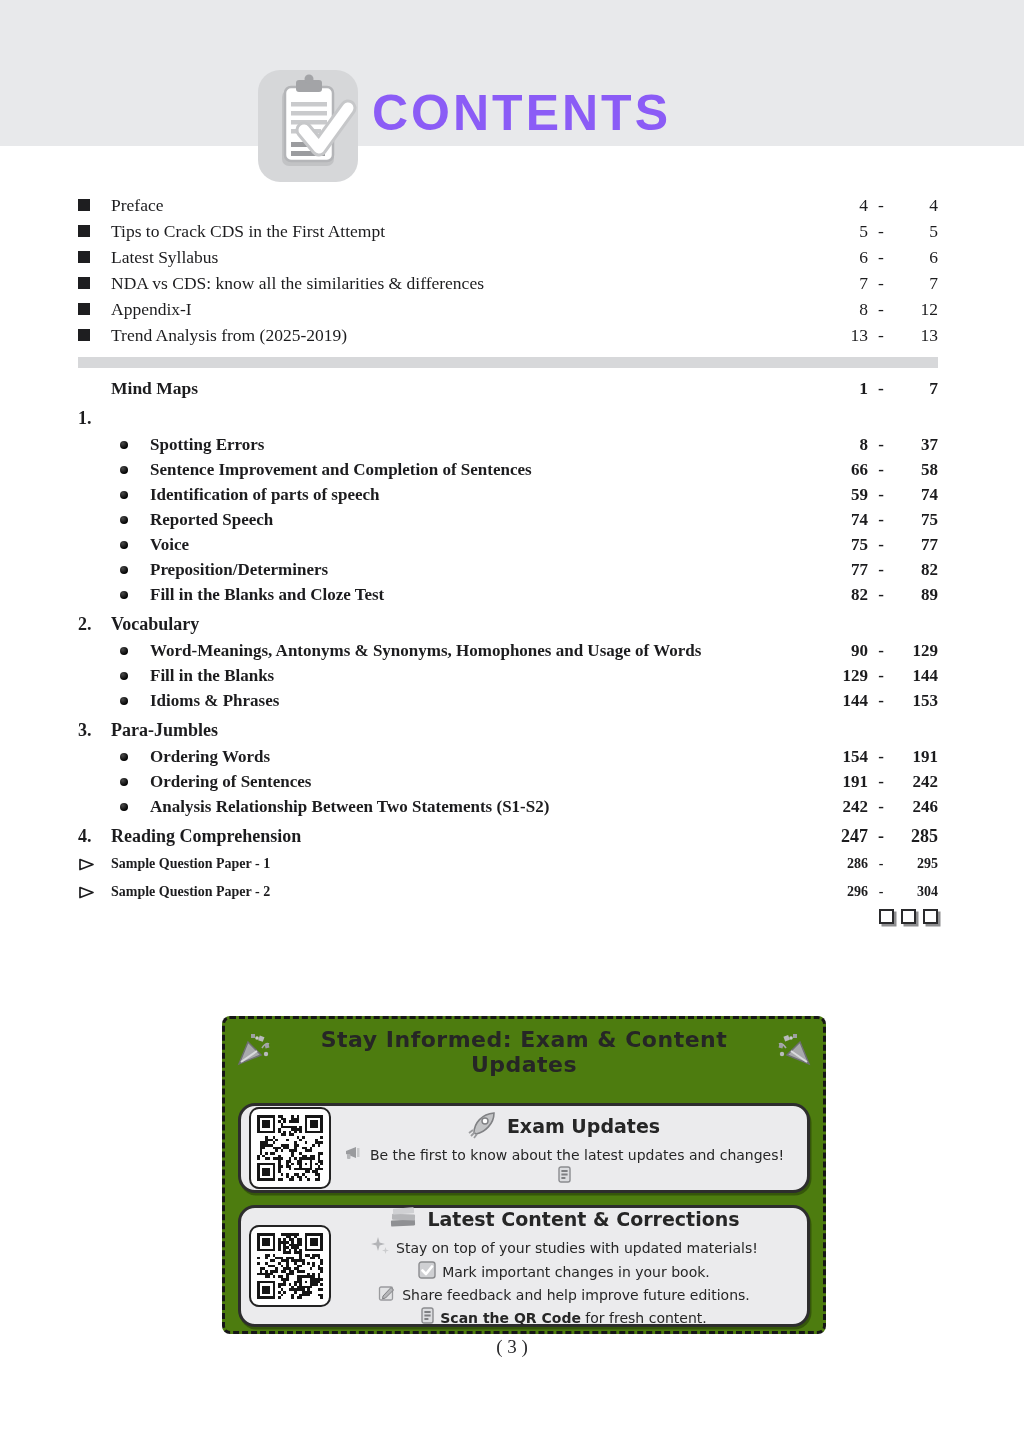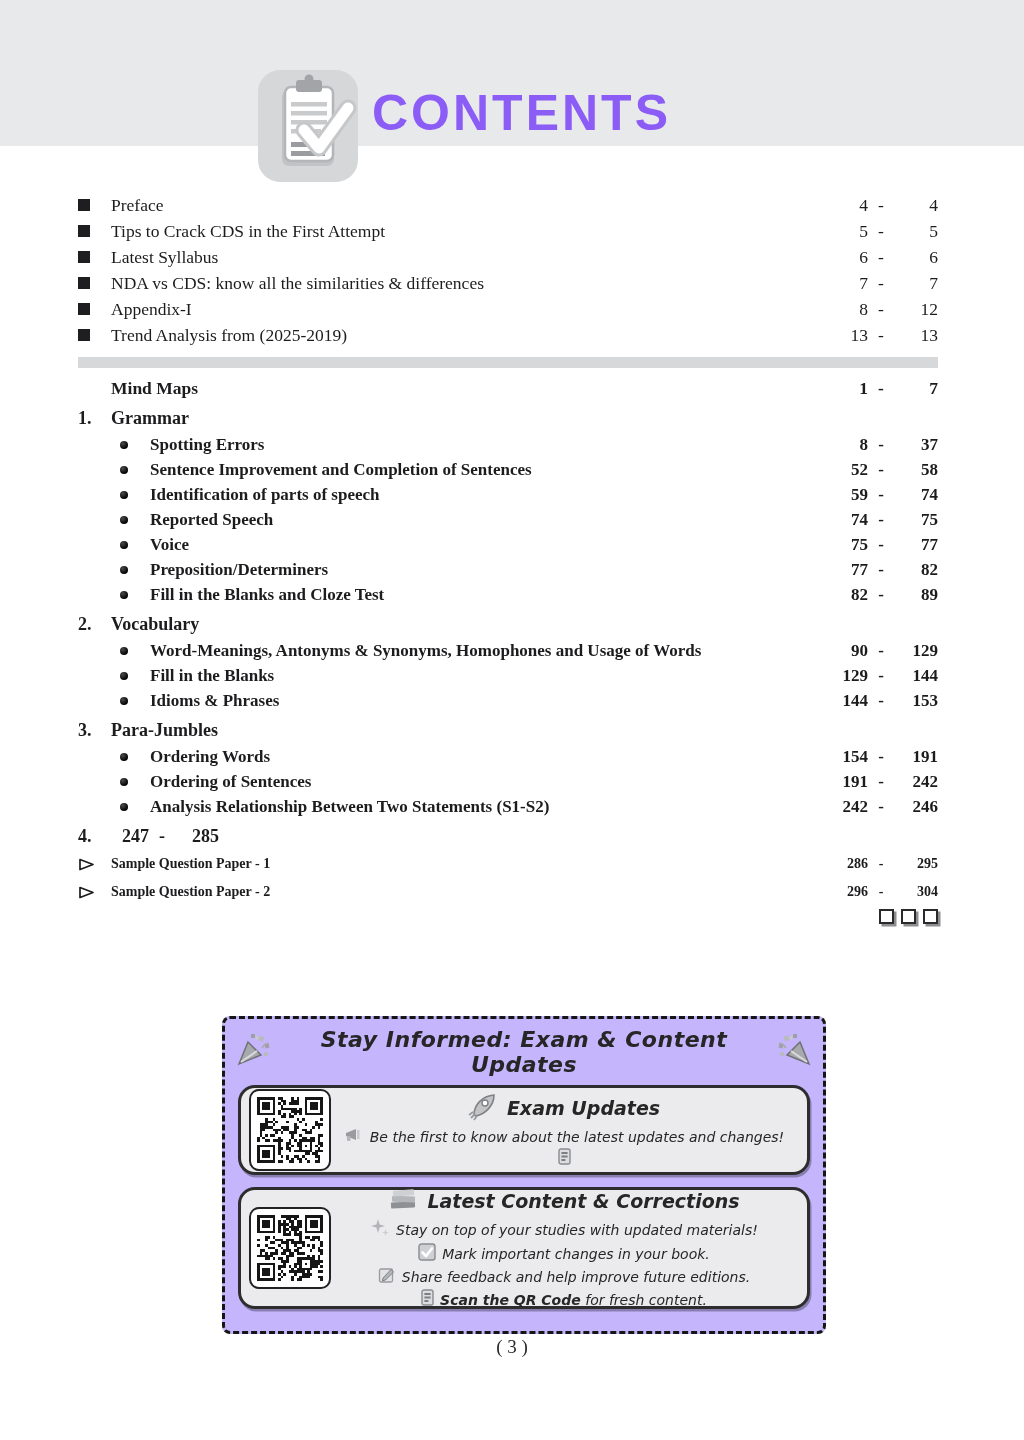--- a/index.html
+++ b/index.html
@@ -33,26 +33,26 @@
   .nums .dash{width:26px;text-align:center;}
   .nums .n2{width:44px;text-align:right;}
   .row-front .nums{font-weight:normal;}
   .divider{height:11px;background:#d7d8da;margin:9px 0 7px 0;}
   .end-marker{margin-top:3px;height:20px;display:flex;justify-content:flex-end;gap:7px;}
   .end-sq{width:11px;height:11px;border:2.2px solid #2a2a2c;background:#fff;
           box-shadow:2.5px 2.5px 0 #8e8e90;}
 
   
   .updates{position:absolute;left:222px;top:1016px;width:598px;height:312px;
-           border:3px dashed #161616;border-radius:8px;background:#c4b5fd;
-           font-family:"DejaVu Sans",sans-serif;color:#262626;padding:0;font-style:italic;}
+           border:3px dashed #161616;border-radius:8px;background:#4d7c0f;
+           font-family:"DejaVu Sans",sans-serif;color:#262626;padding:0;}
   .updates-title-row{display:flex;align-items:center;justify-content:space-between;
                      padding:8px 10px 4px 10px;}
   .updates-title{font-size:22px;font-weight:bold;letter-spacing:.5px;text-align:center;flex:1;}
-  .card{margin:4px 13px 0 13px;border:3px solid #2d2d2d;border-radius:17px;background:#ebebed;
+  .card{margin:22px 13px 0 13px;border:3px solid #2d2d2d;border-radius:17px;background:#ebebed;
         box-shadow:1.5px 2.5px 0 rgba(0,0,0,.3);display:flex;align-items:center;
         padding:5px 10px 5px 8px;}
   .card-1{height:74px;}
   .card-2{height:106px;margin-top:12px;}
   .qr-box{flex:0 0 78px;width:78px;height:78px;background:#fff;border:2.5px solid #222;
           border-radius:10px;display:flex;align-items:center;justify-content:center;}
   .card-body{flex:1;display:flex;flex-direction:column;justify-content:center;}
   .card-title{display:flex;align-items:center;justify-content:center;gap:9px;
               font-size:19px;font-weight:bold;margin-bottom:2px;}
   .card-line{display:flex;align-items:center;justify-content:center;gap:6px;
@@ -169,21 +169,20 @@
           <span class="nums">
             <span class="n1">1</span>
             <span class="dash">-</span>
             <span class="n2">7</span>
           </span>
         </div>
         <div class="toc-row row-chapter">
           <span class="marker">
             <span class="chnum">1.</span>
           </span>
-          <span class="toc-label">Grammar</span>
           <span class="nums">
             <span class="n1"></span>
             <span class="dash"></span>
             <span class="n2"></span>
           </span>
         </div>
         <div class="toc-row row-sub">
           <span class="marker">
             <span class="dot"></span>
           </span>
@@ -193,21 +192,21 @@
             <span class="dash">-</span>
             <span class="n2">37</span>
           </span>
         </div>
         <div class="toc-row row-sub">
           <span class="marker">
             <span class="dot"></span>
           </span>
           <span class="toc-label">Sentence Improvement and Completion of Sentences</span>
           <span class="nums">
-            <span class="n1">52</span>
+            <span class="n1">66</span>
             <span class="dash">-</span>
             <span class="n2">58</span>
           </span>
         </div>
         <div class="toc-row row-sub">
           <span class="marker">
             <span class="dot"></span>
           </span>
           <span class="toc-label">Identification of parts of speech</span>
           <span class="nums">
@@ -345,20 +344,21 @@
           <span class="nums">
             <span class="n1">242</span>
             <span class="dash">-</span>
             <span class="n2">246</span>
           </span>
         </div>
         <div class="toc-row row-chapter">
           <span class="marker">
             <span class="chnum">4.</span>
           </span>
+          <span class="toc-label">Reading Comprehension</span>
           <span class="nums">
             <span class="n1">247</span>
             <span class="dash">-</span>
             <span class="n2">285</span>
           </span>
         </div>
         <div class="toc-row row-arrow">
           <span class="marker">
             <svg width="17" height="15" viewBox="0 0 17 15">
               <path d="M2 2.5 L15 7.5 L2 12.5 Z" fill="#ffffff" stroke="#1c1c1e" stroke-width="1.7" stroke-linejoin="round"></path>

